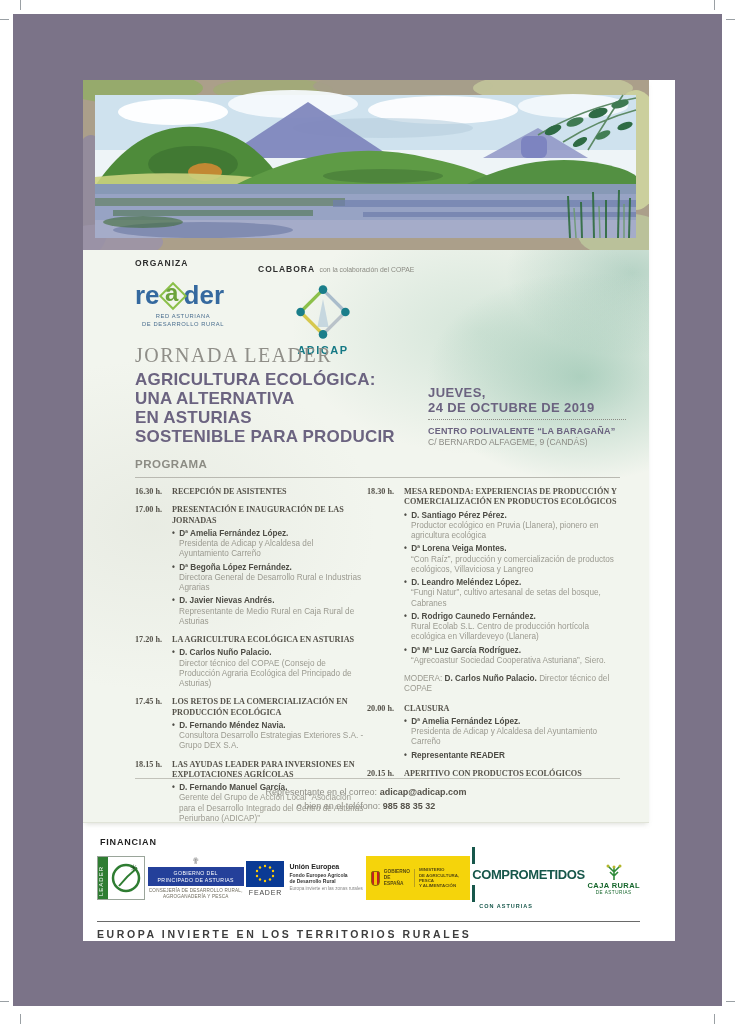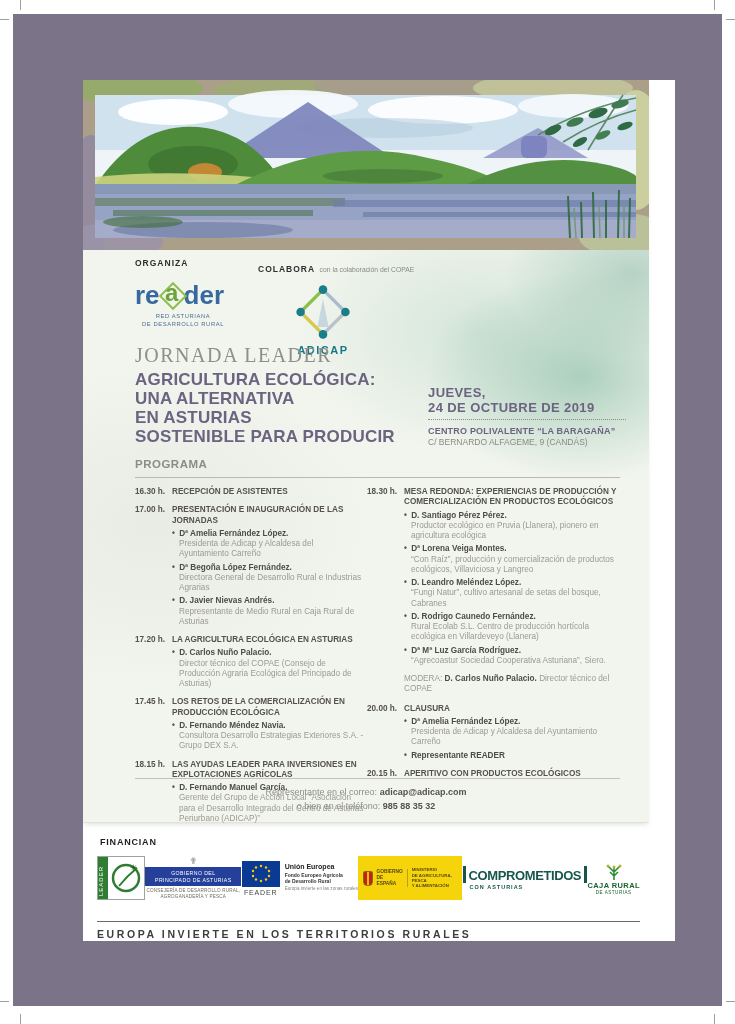--- a/index.html
+++ b/index.html
@@ -45,21 +45,21 @@
   .ev-dots{border-bottom:1.5px dotted #8b8a84;margin:4px 0 5px;}
   .ev-venue{font-size:9px;font-weight:bold;color:#6b6380;letter-spacing:.2px;line-height:12px;}
   .ev-addr{font-size:8.5px;color:#8b8a84;line-height:11px;}
   
   .programa{left:52px;top:378px;font-size:11.5px;font-weight:bold;letter-spacing:.5px;color:#8c8c84;}
   .prog-rule{left:52px;top:397px;width:485px;height:1px;background:#b9b9b1;}
   .pcol{position:absolute;top:407px;font-size:8.2px;line-height:1.25;z-index:1;}
   #col-left{left:52px;width:229px;}
   #col-right{left:284px;width:254px;}
   .entry{margin-bottom:8px;}
-  .entry-head{position:relative;padding-left:37px;font-weight:bold;color:#55524a;margin-bottom:3px;}
+  .entry-head{position:relative;padding-left:37px;font-weight:bold;color:#55524a;margin-bottom:3px;font-family:Liberation Serif, serif;}
   .time{position:absolute;left:0;top:0;}
   .speaker{margin-left:37px;margin-bottom:3px;}
   .sname{font-weight:bold;color:#4d4c45;}
   .bullet{margin-right:2px;}
   .sdesc{color:#9b9a90;margin-left:7px;}
   .modera{margin:7px 0 9px 37px;color:#9b9a90;}
   .m-name{font-weight:bold;color:#4d4c45;}
   
   .contact-rule{left:52px;top:698px;width:485px;height:1px;background:#c2c2ba;}
   .contact{left:0;top:705px;width:566px;text-align:center;font-size:9px;color:#8f8e86;line-height:14px;}
@@ -79,21 +79,21 @@
   .feader .txt{padding-top:2px;}
   .feader .org{font-size:7px;font-weight:bold;color:#222;}
   .feader .fund{font-size:5px;font-weight:bold;color:#333;line-height:6px;margin-top:2px;}
   .feader .motto{font-size:4.6px;color:#888;margin-top:2px;}
   
   .mini .ybox{background:#f5d40b;width:104px;height:44px;display:flex;align-items:center;gap:4px;padding:0 5px;box-sizing:border-box;}
   .mini .coat{width:9px;height:13px;background:linear-gradient(90deg,#c32020 33%,#f3c300 33%,#f3c300 66%,#c32020 66%);border:1px solid #8a6d00;border-radius:2px 2px 4px 4px;}
   .mini .gov{font-size:4.8px;font-weight:bold;color:#574a10;line-height:5.8px;border-right:1px solid #b99f20;padding-right:4px;}
   .mini .dept{font-size:4.4px;font-weight:bold;color:#574a10;line-height:5.4px;}
   
-  .comp .row{display:flex;align-items:flex-end;gap:3px;}
+  .comp .row{display:flex;align-items:flex-start;gap:3px;flex-direction:column;}
   .comp .bar{width:3px;height:17px;background:#17574b;}
   .comp .main{font-size:13px;font-weight:bold;letter-spacing:-.4px;color:#17574b;}
   .comp .sub{font-size:5.5px;font-weight:bold;letter-spacing:1px;color:#17574b;align-self:flex-start;margin:1px 0 0 7px;}
   
   .caja .main{font-size:7.5px;font-weight:bold;color:#14652a;letter-spacing:.4px;margin-top:1px;}
   .caja .sub{font-size:4.6px;color:#14652a;letter-spacing:.5px;}
   
   .banner{left:14px;top:841px;width:543px;border-top:1px solid #6a6a6a;border-bottom:5px solid #84cc16;text-align:left;font-size:10.5px;font-weight:bold;letter-spacing:2.6px;color:#3d3d3d;padding:6px 0 7px;}
 </style>
 </head>

